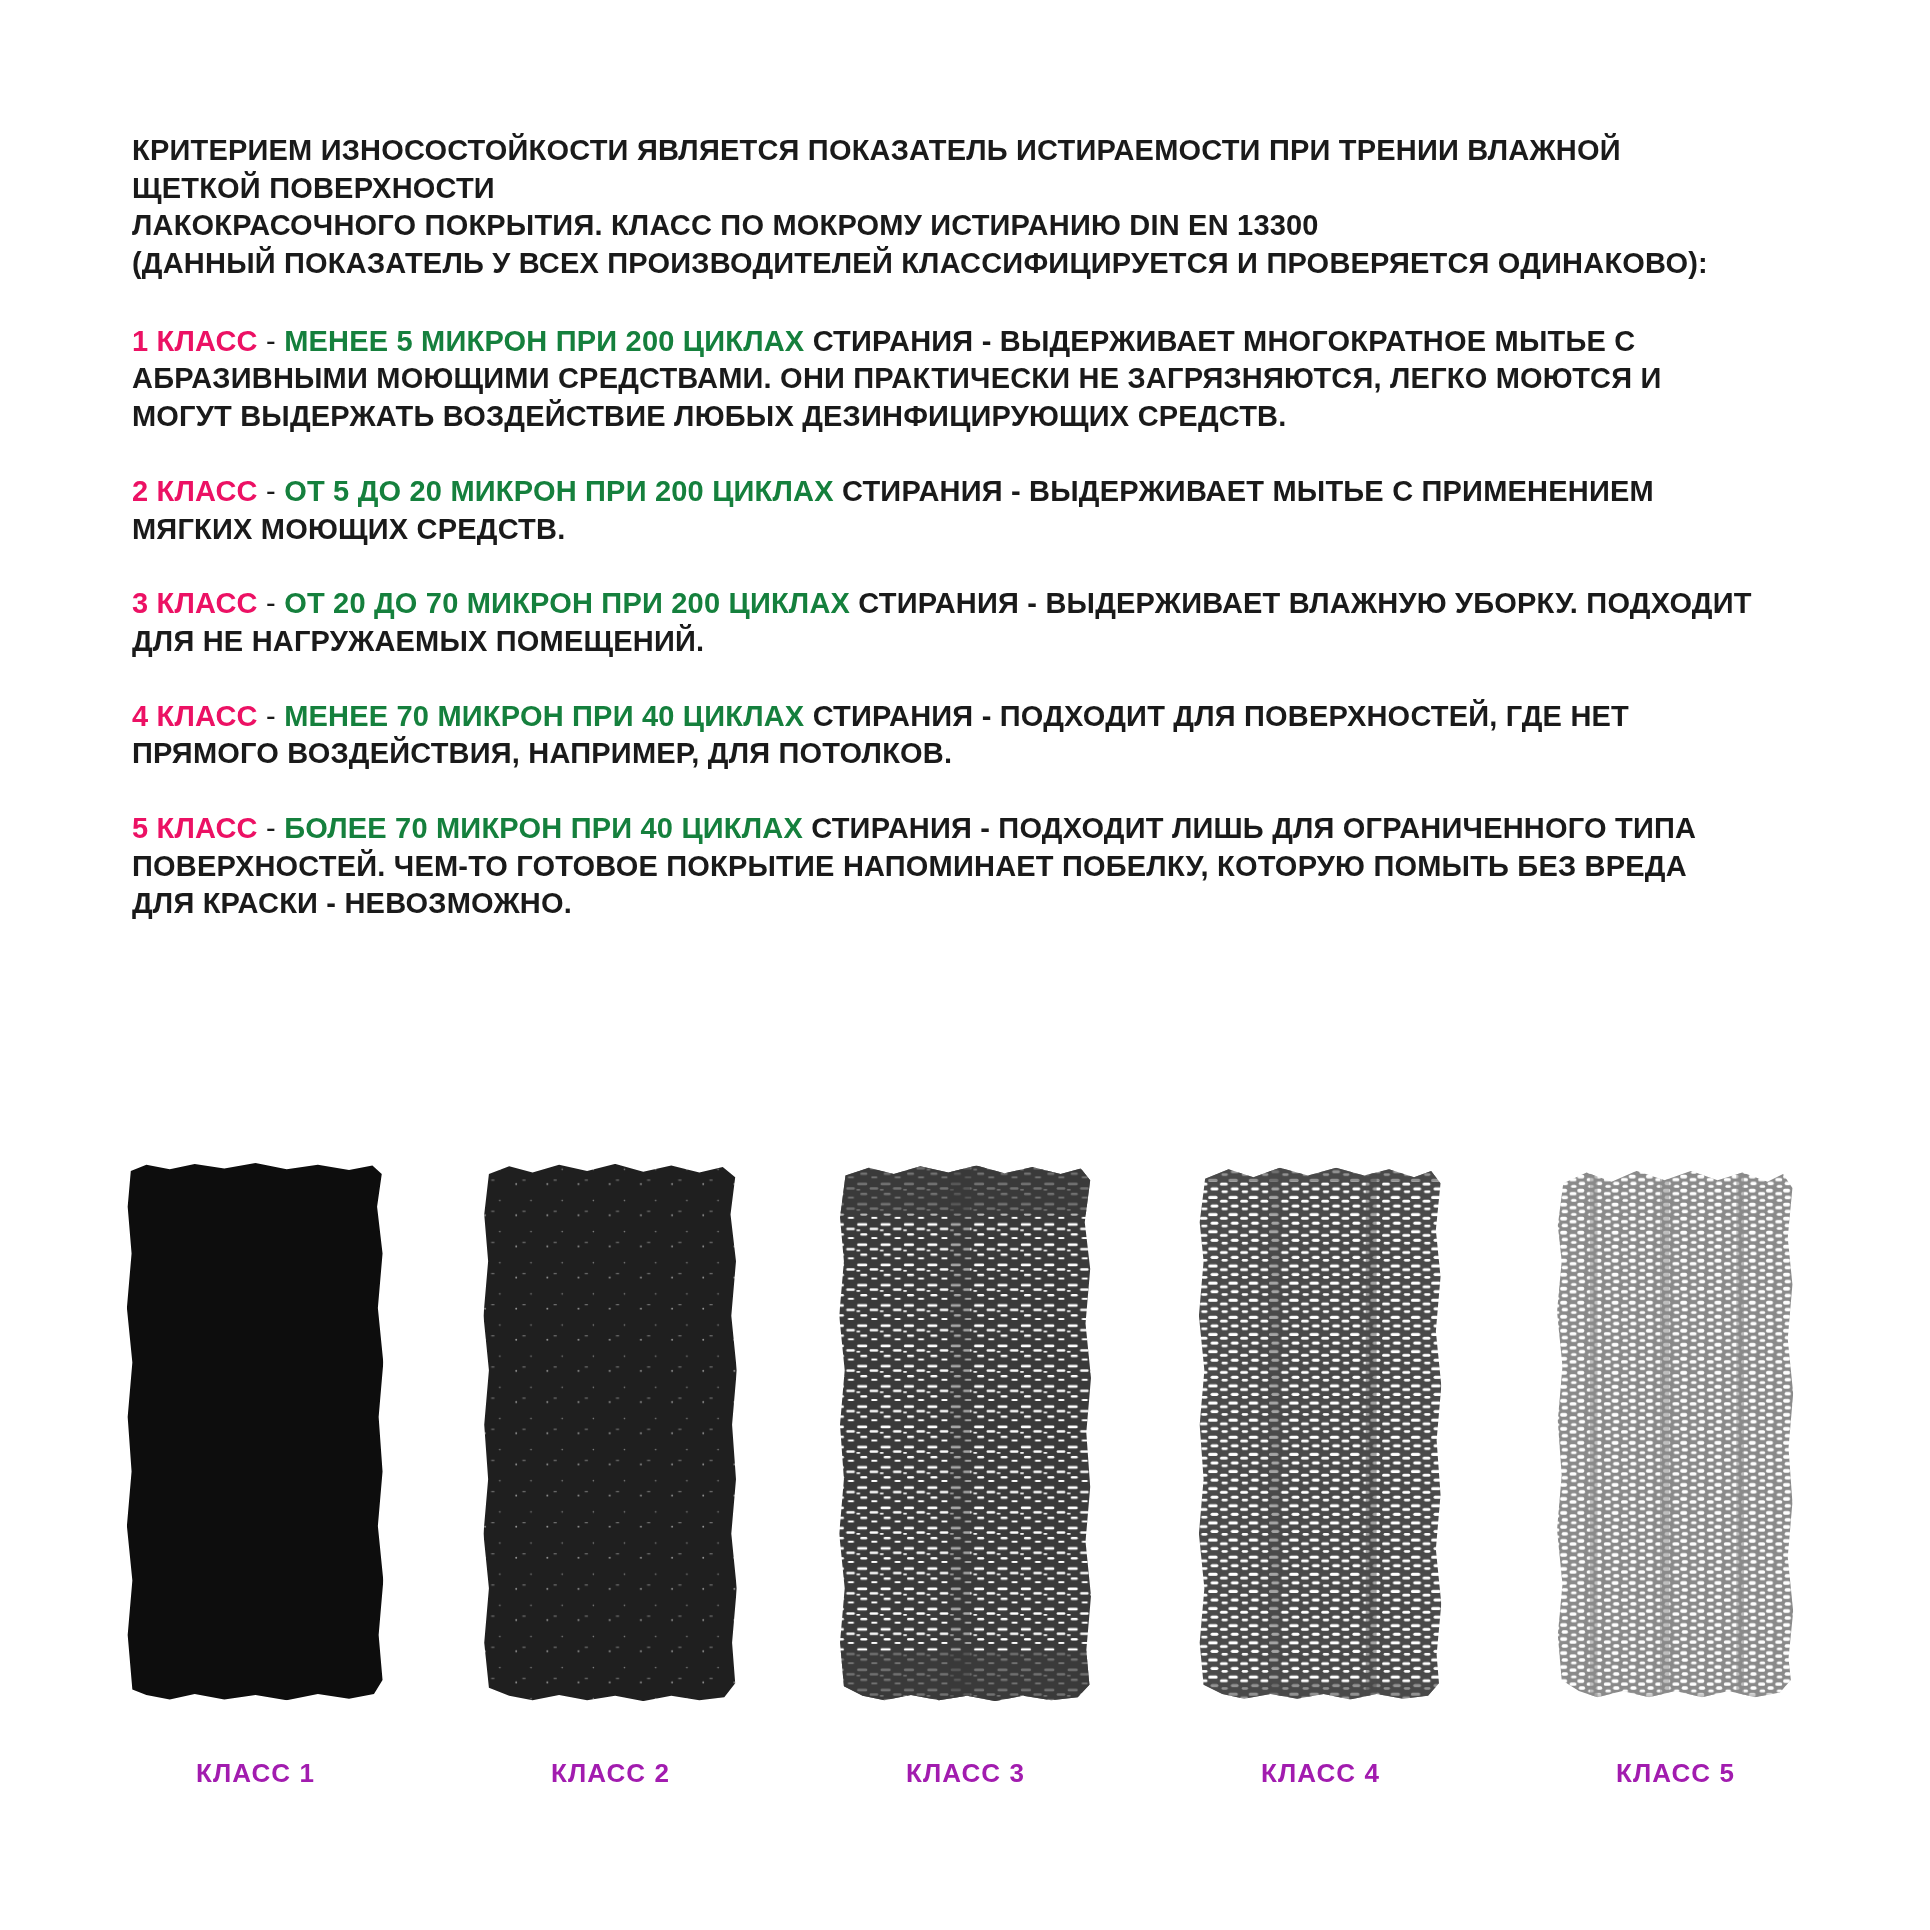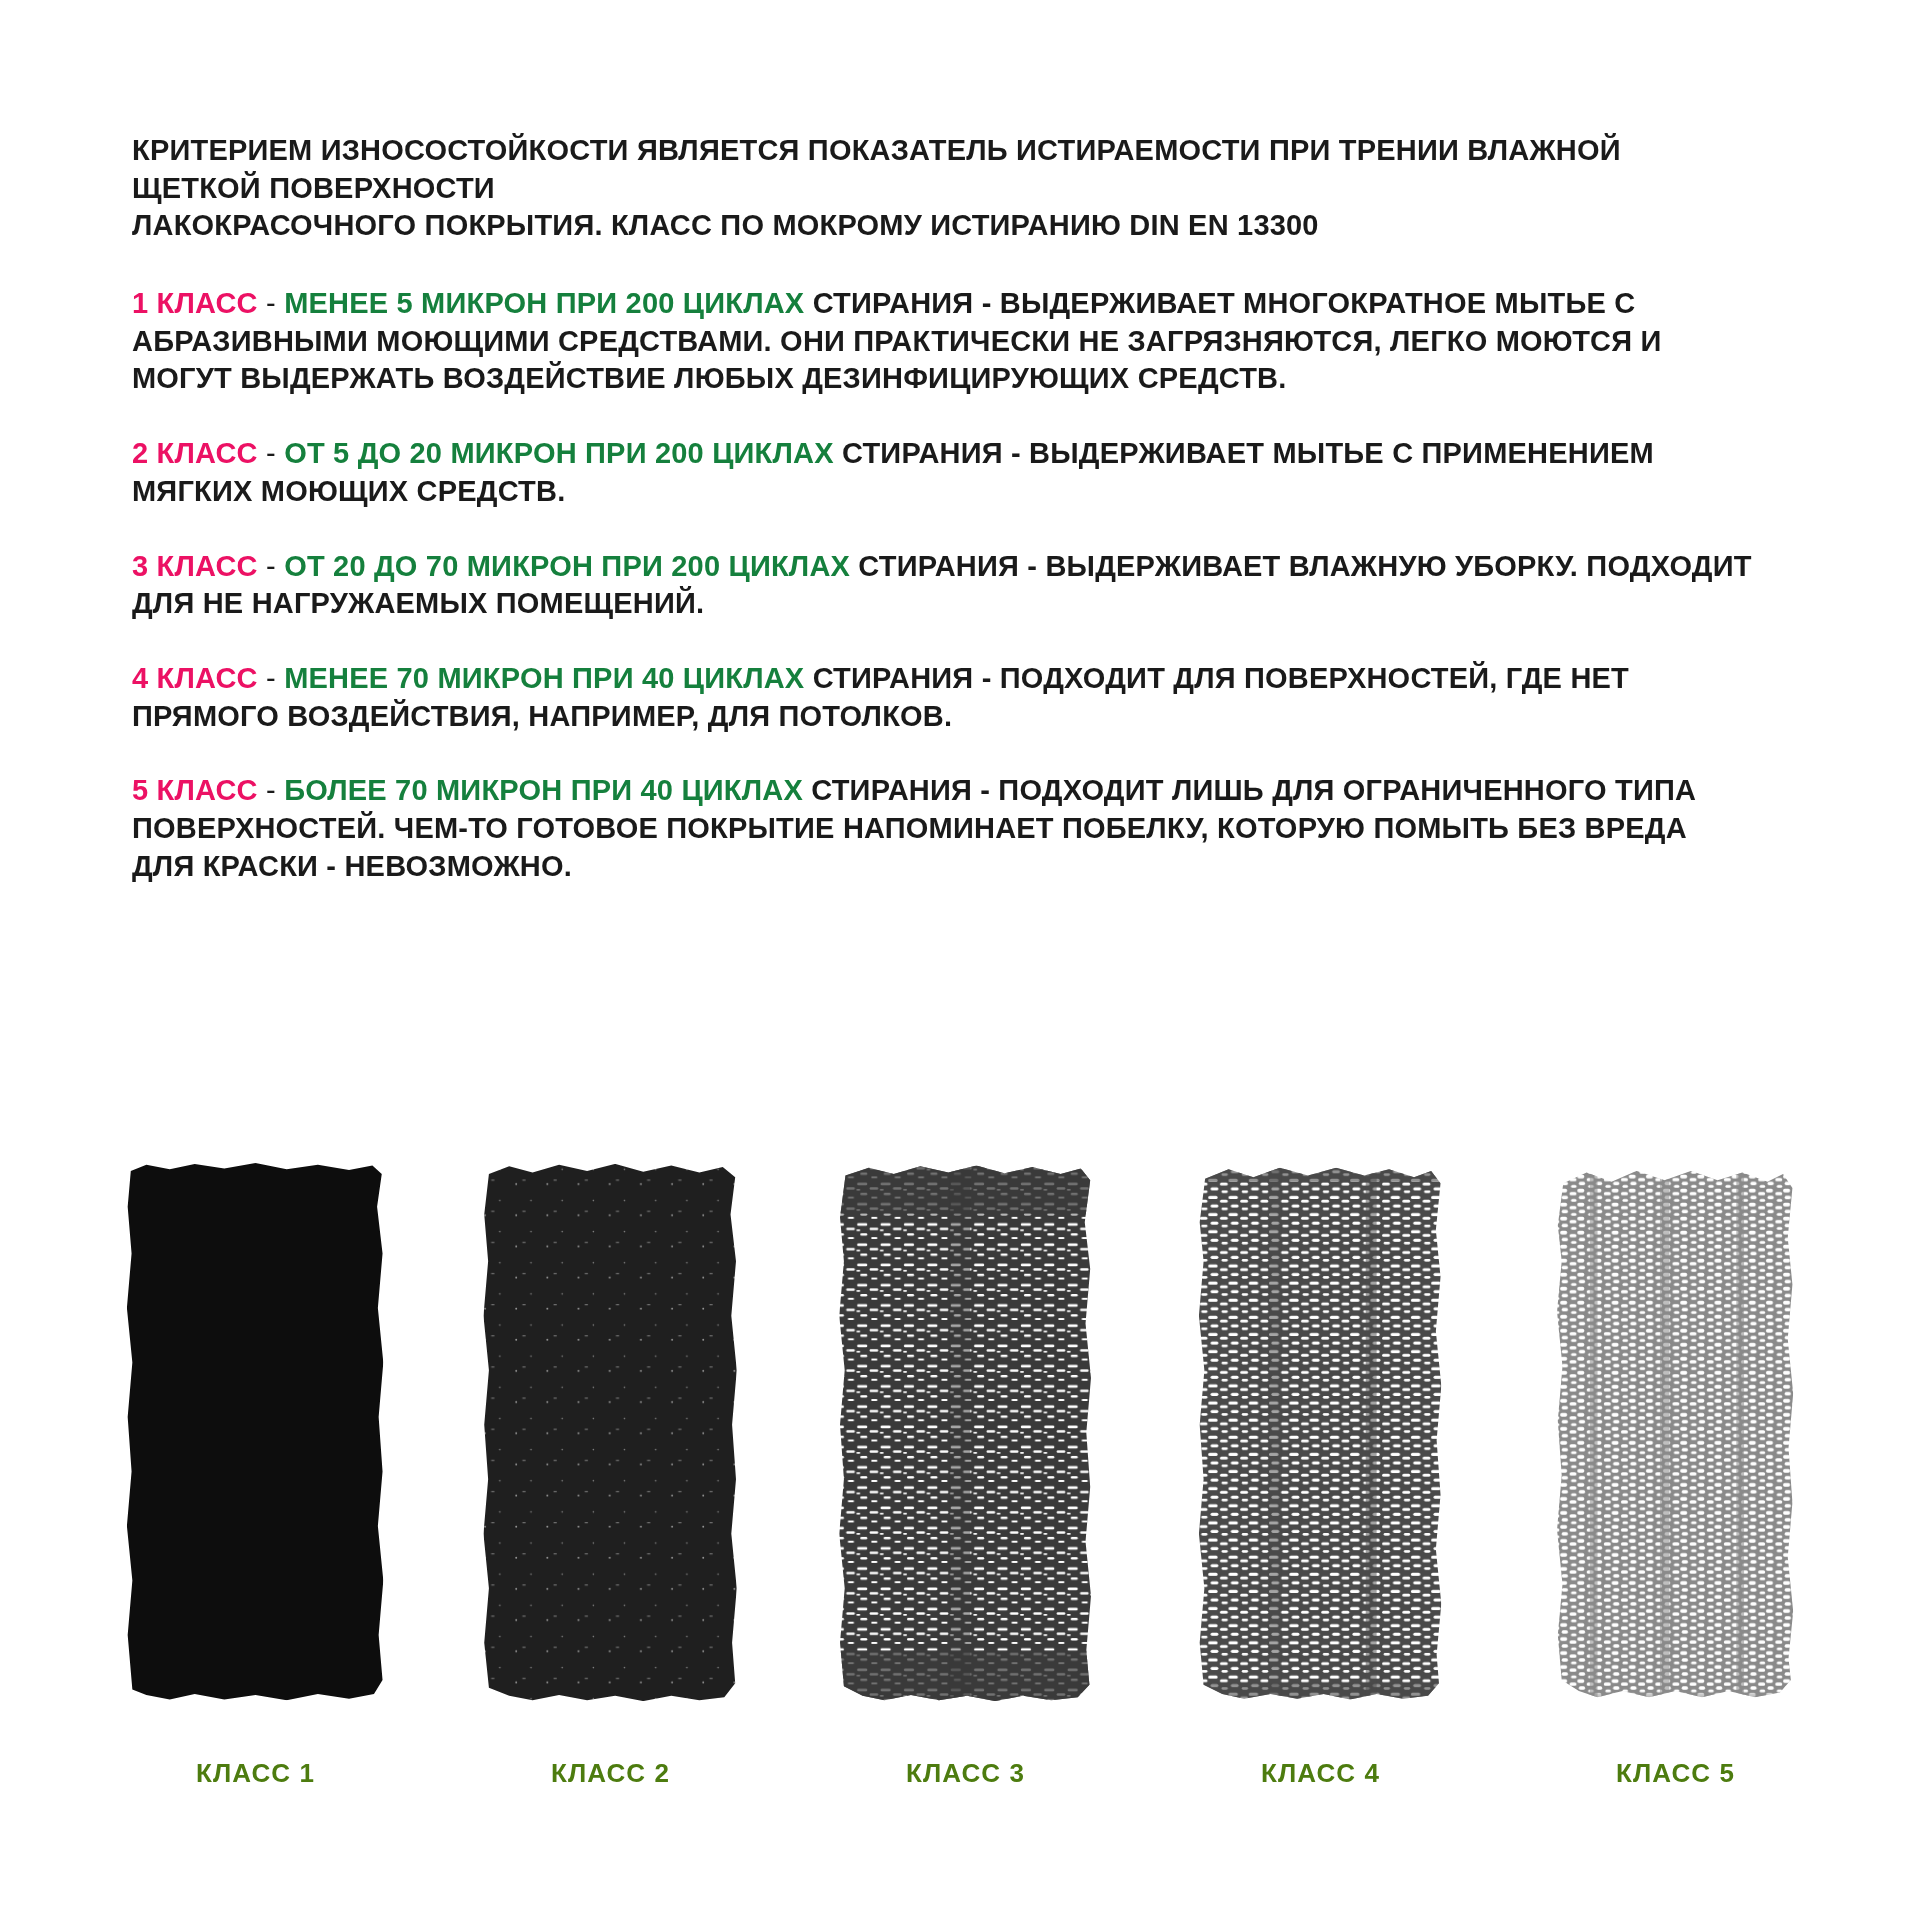--- a/index.html
+++ b/index.html
@@ -81,32 +81,33 @@
     width: 265px;
     height: 545px;
     display: block;
   }
   .swatch-caption {
     margin-top: 53px;
     font-size: 26px;
     font-weight: 700;
     letter-spacing: 1.1px;
     text-transform: uppercase;
-    color: #4d7c0f;
+    color: #a21caf;
     text-align: center;
   }
 </style>
 </head>
 <body>
 
 <div class="page">
 
   <div class="intro">
     <span class="line">КРИТЕРИЕМ ИЗНОСОСТОЙКОСТИ ЯВЛЯЕТСЯ ПОКАЗАТЕЛЬ ИСТИРАЕМОСТИ ПРИ ТРЕНИИ ВЛАЖНОЙ ЩЕТКОЙ ПОВЕРХНОСТИ</span>
     <span class="line">ЛАКОКРАСОЧНОГО ПОКРЫТИЯ. КЛАСС ПО МОКРОМУ ИСТИРАНИЮ DIN EN 13300</span>
+    <span class="line">(ДАННЫЙ ПОКАЗАТЕЛЬ У ВСЕХ ПРОИЗВОДИТЕЛЕЙ КЛАССИФИЦИРУЕТСЯ И ПРОВЕРЯЕТСЯ ОДИНАКОВО):</span>
   </div>
 
   <p class="klass-para">
     <span class="klass-label">1 КЛАСС</span><span class="dash"> - </span><span class="micron">МЕНЕЕ 5 МИКРОН ПРИ 200 ЦИКЛАХ</span><span class="rest"> СТИРАНИЯ - ВЫДЕРЖИВАЕТ МНОГОКРАТНОЕ МЫТЬЕ С АБРАЗИВНЫМИ МОЮЩИМИ СРЕДСТВАМИ. ОНИ ПРАКТИЧЕСКИ НЕ ЗАГРЯЗНЯЮТСЯ, ЛЕГКО МОЮТСЯ И МОГУТ ВЫДЕРЖАТЬ ВОЗДЕЙСТВИЕ ЛЮБЫХ ДЕЗИНФИЦИРУЮЩИХ СРЕДСТВ.</span>
   </p>
 
   <p class="klass-para">
     <span class="klass-label">2 КЛАСС</span><span class="dash"> - </span><span class="micron">ОТ 5 ДО 20 МИКРОН ПРИ 200 ЦИКЛАХ</span><span class="rest"> СТИРАНИЯ - ВЫДЕРЖИВАЕТ МЫТЬЕ С ПРИМЕНЕНИЕМ МЯГКИХ МОЮЩИХ СРЕДСТВ.</span>
   </p>
 

